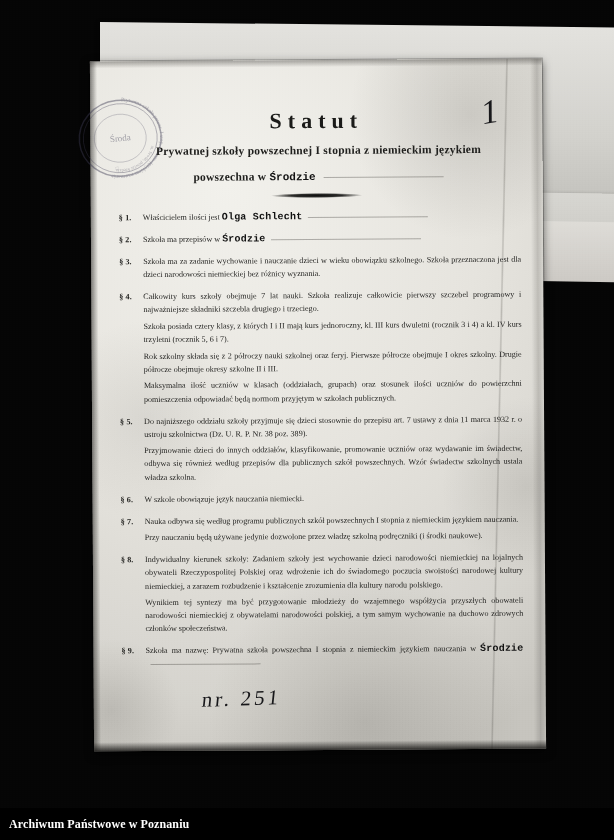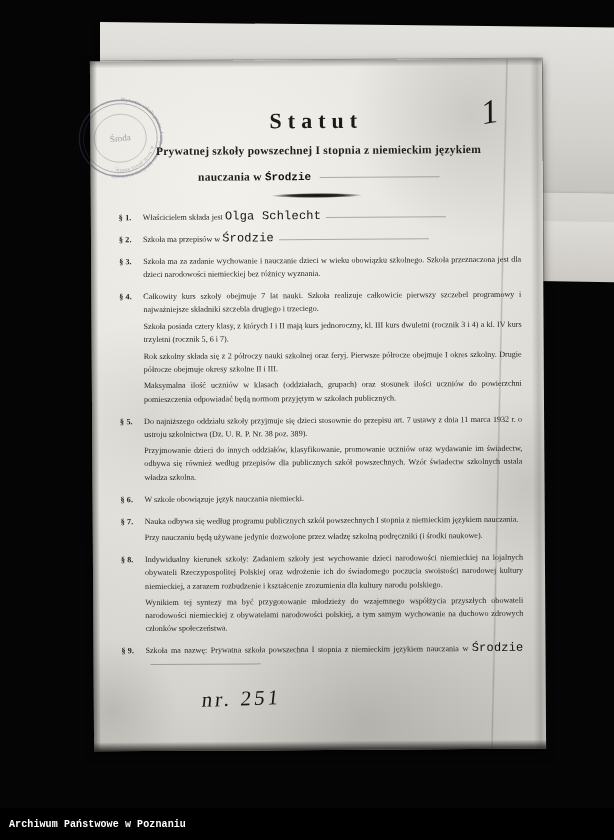--- a/index.html
+++ b/index.html
@@ -136,21 +136,21 @@
   }
   .sec-body{flex:1 1 auto;}
   .sec-body p{
     margin:0 0 0 0;
     text-align:justify;
     text-justify:inter-word;
   }
   .sec-body p + p{margin-top:3.5px;}
   .fill{
     font-family:"Liberation Mono", monospace;
-    font-weight:normal;font-size:12px;letter-spacing:.2px;color:#111;
+    font-weight:bold;font-size:10px;letter-spacing:.2px;color:#111;
   }
 
   
   .blankline{
     display:inline-block;vertical-align:middle;
     height:1px;background:rgba(90,88,84,.45);
     margin-left:5px;
   }
 
   
@@ -180,22 +180,22 @@
     transform:rotate(-1.6deg) skewX(-8deg);
   }
 
   
   .watermark{
     position:absolute;left:0;right:0;bottom:0;height:32px;
     background:#000;
     display:flex;align-items:center;
   }
   .watermark span{
-    font-family:Liberation Mono, monospace;
-    color:#fff;font-size:10px;font-weight:bold;
+    font-family:Liberation Serif, serif;
+    color:#fff;font-size:12px;font-weight:bold;
     padding-left:9px;letter-spacing:.1px;
   }
 </style>
 </head>
 <body>
 
 <div class="scan">
 
   <div class="sheet-back sheet-b1"></div>
   <div class="sheet-back sheet-b2"></div>
@@ -231,33 +231,33 @@
         </svg>
       </div>
 
       <div class="hand hand-pagenum">1</div>
 
       <div class="doc-title">Statut</div>
 
       <div class="subtitle-1">Prywatnej szkoły powszechnej I stopnia z niemieckim językiem</div>
 
       <div class="subtitle-2">
-        <span>nauczania w</span>
+        <span>powszechna w</span>
         <span class="fill">Środzie</span>
         <span class="blankline" style="width:120px"></span>
       </div>
 
       <div class="rule-ornament"></div>
 
       <div class="body-text">
 
         <div class="sec">
           <div class="sec-mark">§ 1.</div>
           <div class="sec-body">
-            <p><span>Właścicielem składa jest</span>
+            <p><span>Właścicielem ilości jest</span>
               <span class="fill">Olga Schlecht</span><span class="blankline" style="width:120px"></span></p>
           </div>
         </div>
 
         <div class="sec">
           <div class="sec-mark">§ 2.</div>
           <div class="sec-body">
             <p><span>Szkoła ma przepisów w</span>
               <span class="fill">Środzie</span><span class="blankline" style="width:150px"></span></p>
           </div>

